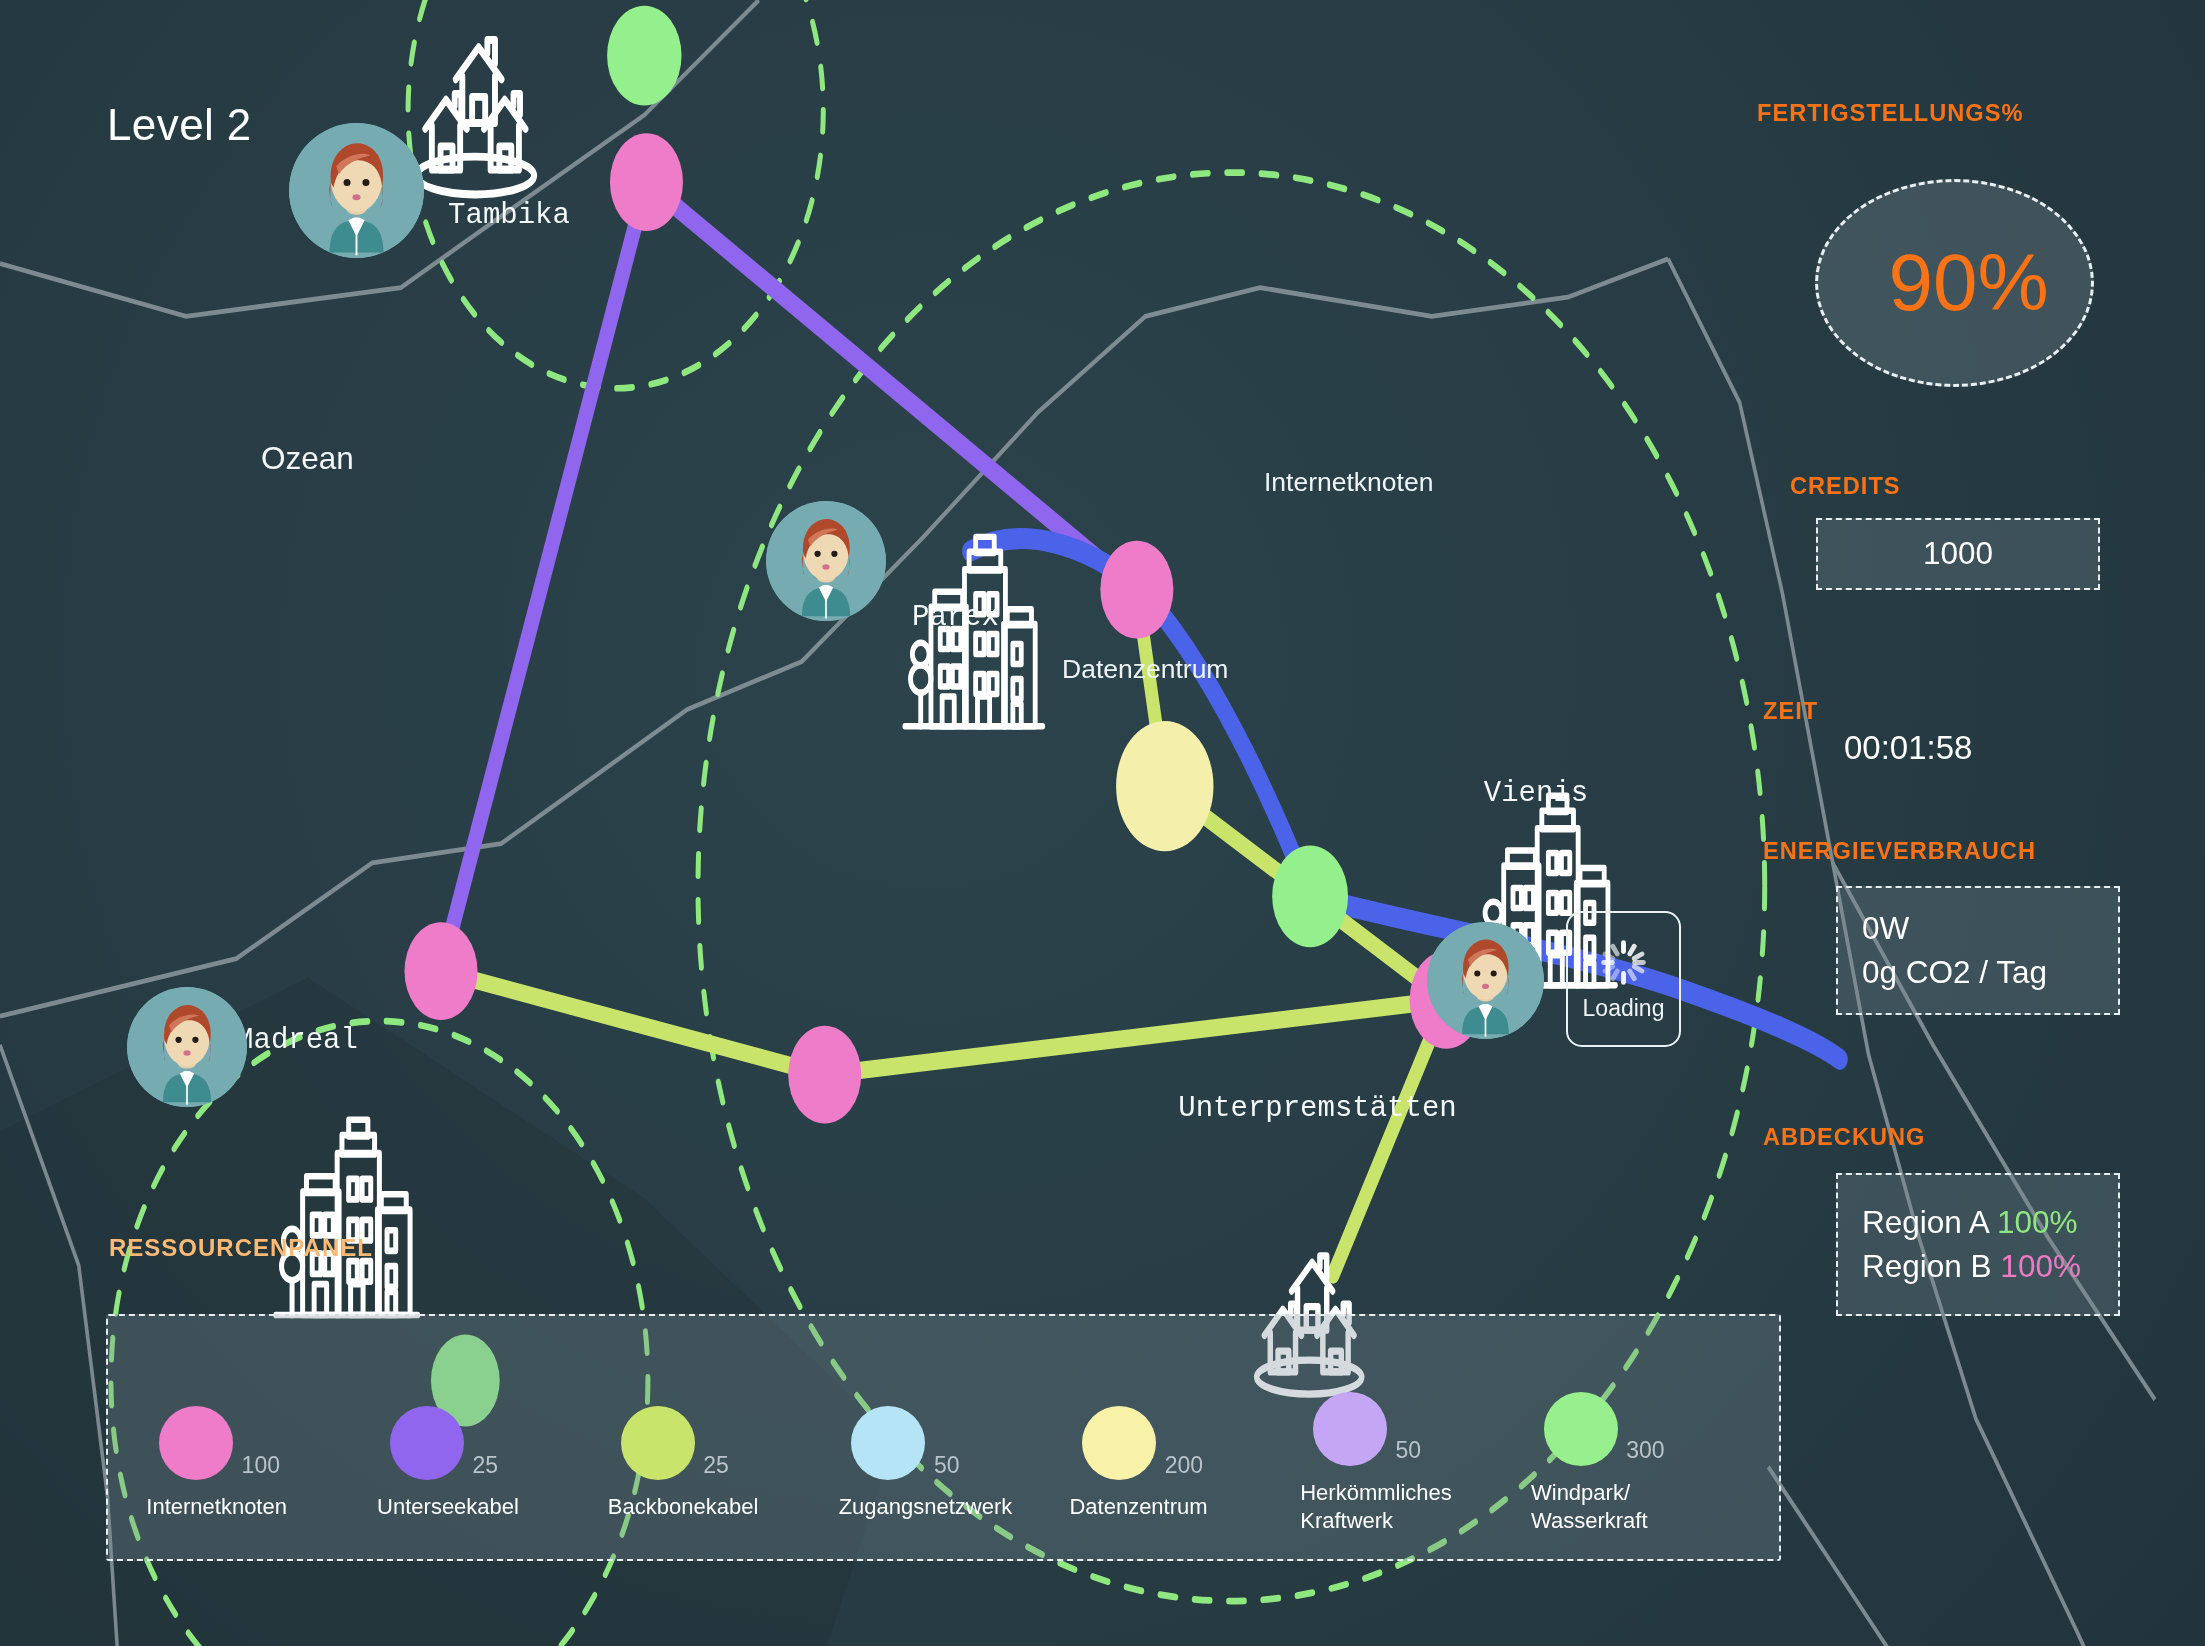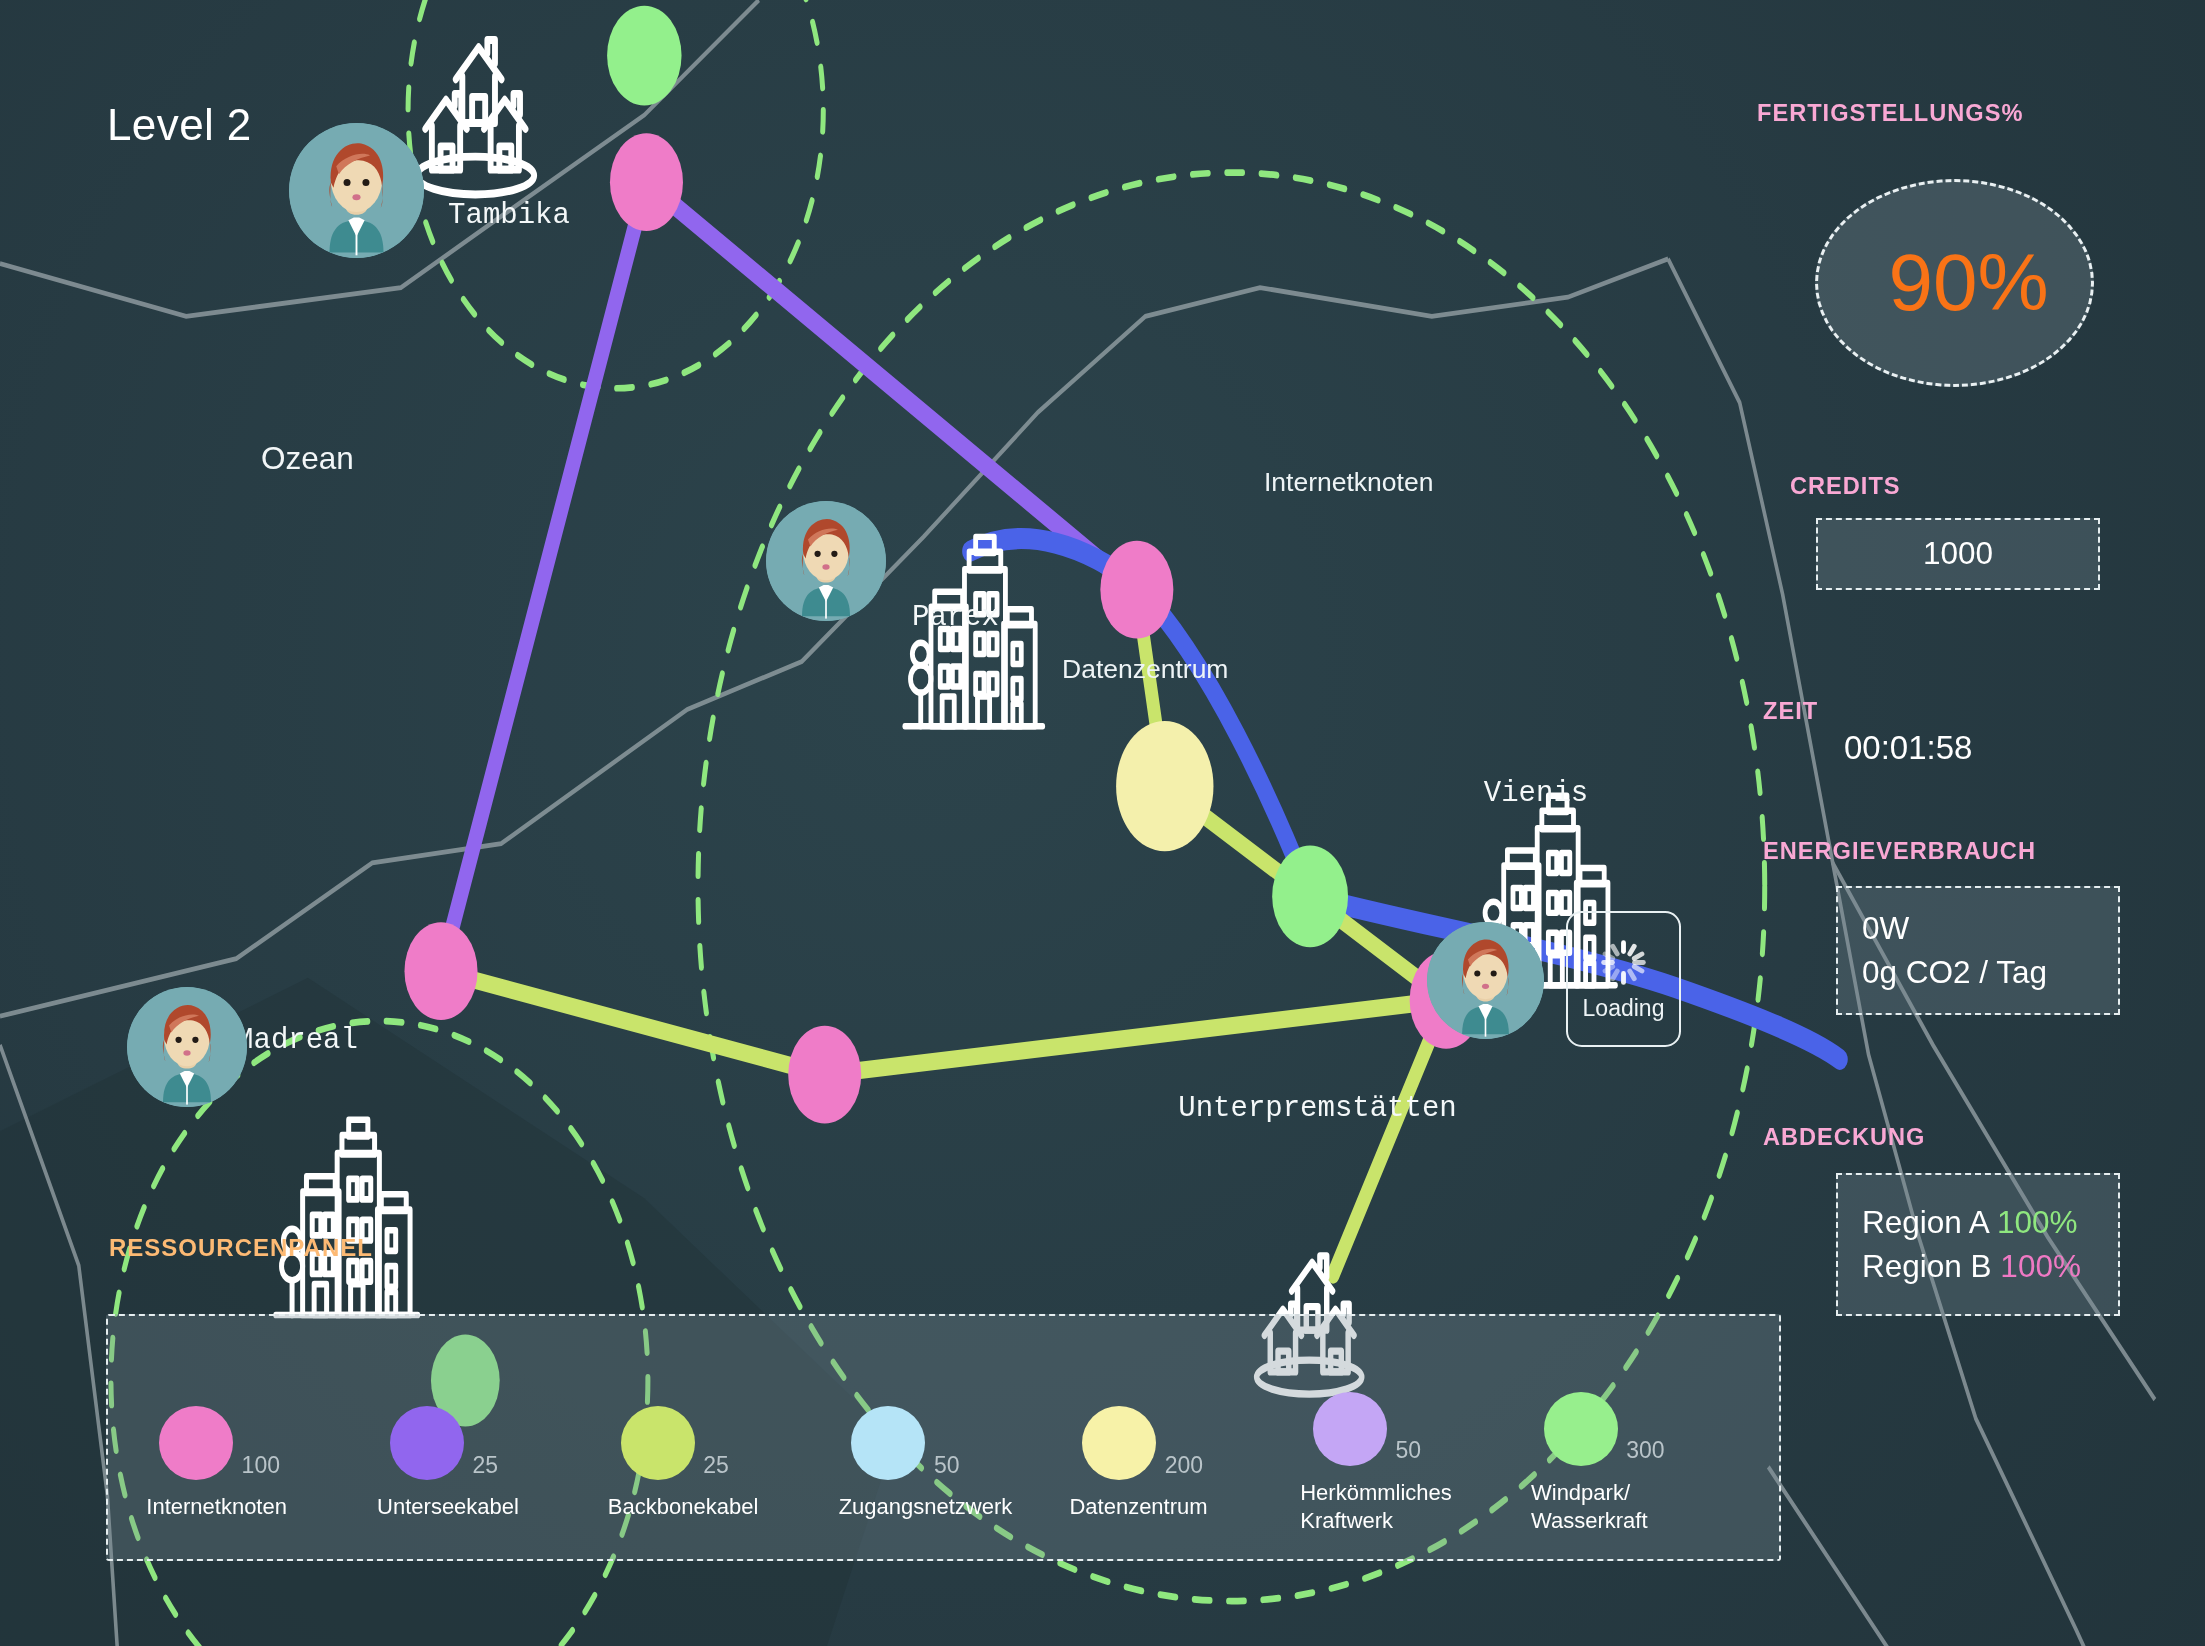--- a/index.html
+++ b/index.html
@@ -45,21 +45,21 @@
     background:transparent;
     display:flex; flex-direction:column;
     align-items:center; justify-content:center;
     gap:4.3px;
   }
   .loading-label{ font-size:23px; color:#eef4f6; }
 
   
   .hud-label{
     position:absolute; font-size:23.6px; font-weight:700;
-    letter-spacing:1px; color:#f9a8d4; white-space:nowrap;
+    letter-spacing:1px; color:#f97316; white-space:nowrap;
   }
   .hud-box{
     position:absolute;
     background:rgba(120,140,150,0.30);
     border:2.9px dashed #e6eef0;
     display:flex; align-items:center;
   }
   .hud-box.center{ justify-content:center; }
   .hud-box.left{ padding-left:24px;margin-left:20px; }
   .hud-value{ font-size:31.5px; color:#ffffff; line-height:1.38; }

